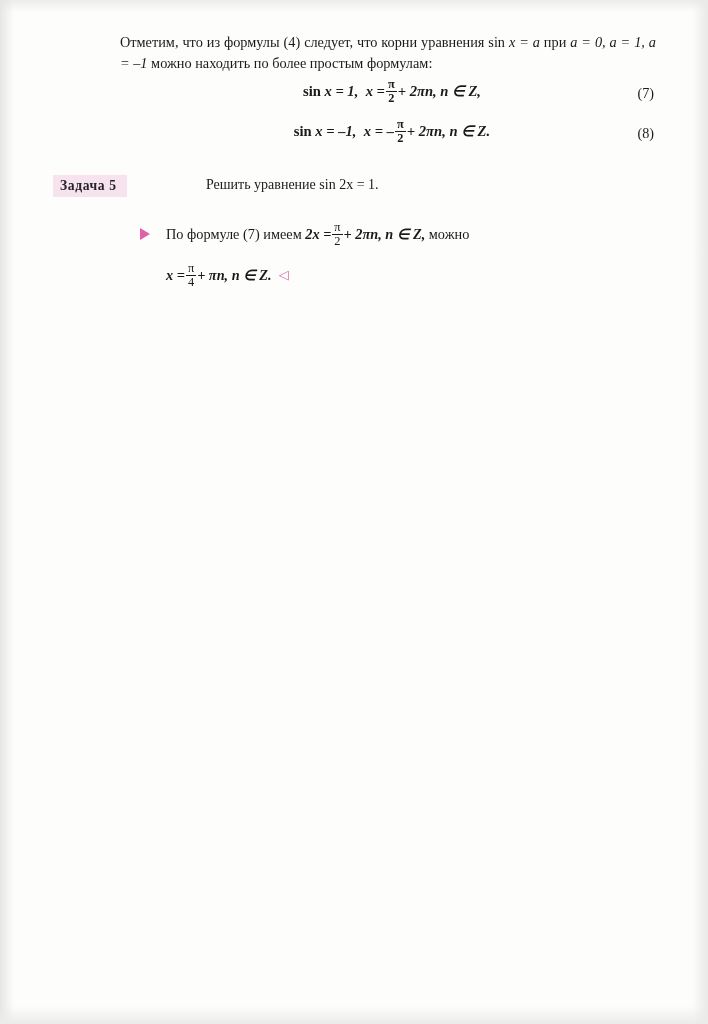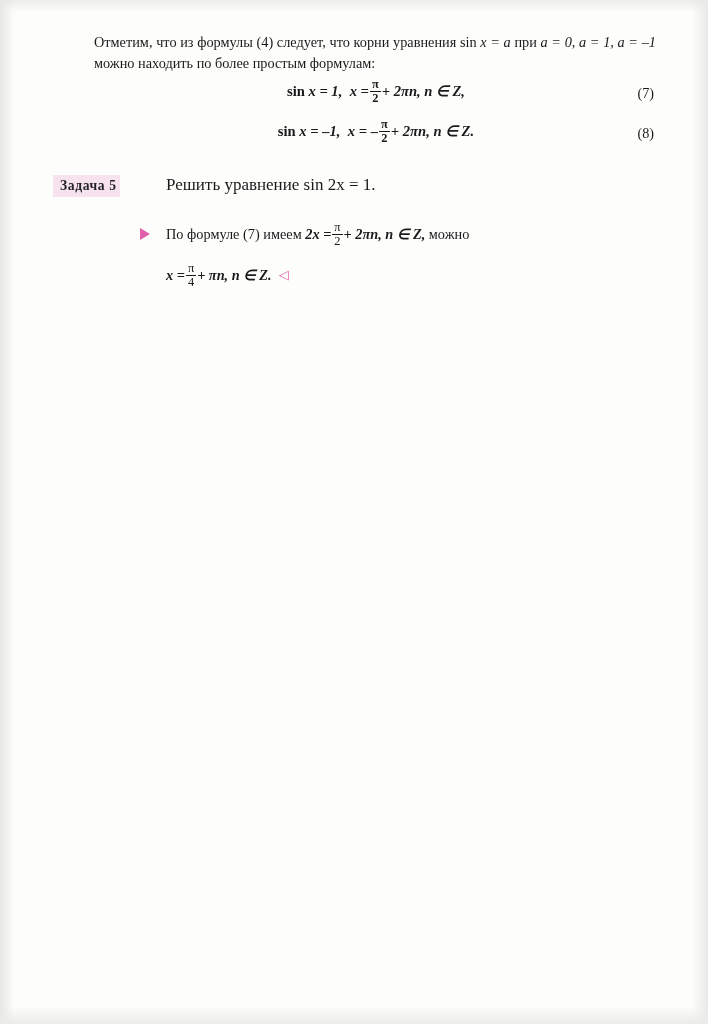--- a/index.html
+++ b/index.html
@@ -52,35 +52,35 @@
     position: absolute;
     left: 0;
     top: 32px;
     width: 708px;
   }
 
   
   .para {
     position: relative;
     margin: 0 0 6px 0;
-    padding: 0 52px 0 94px;
+    padding: 0 52px 0 120px;
     font-size: 14.3px;
     line-height: 20.5px;
     text-align: justify;
   }
   .para .ital { font-style: italic; }
   .para .roman { font-style: normal; }
 
   
   .formula-row {
     position: relative;
     height: 30px;
     margin-top: 4px;
   }
-  .formula-row.tall { height: 36px; }
+  .formula-row.tall { height: 36px; margin-left: 16px; }
   .formula-body {
     position: absolute;
     left: 166px;
     width: 420px;
     text-align: center;
     font-size: 14.6px;
     font-weight: bold;
     white-space: nowrap;
   }
   .formula-number {
@@ -118,28 +118,29 @@
   }
   .task-label {
     position: absolute;
     left: 53px;
     top: 0;
     background: #f7e3ee;
     color: #23232a;
     font-weight: bold;
     font-size: 13.6px;
     letter-spacing: 0.6px;
-    padding: 3px 3px 3px 7px;
+    padding: 3px 10px 3px 7px;
     white-space: nowrap;
   }
   .task-line {
     padding: 0 52px 0 166px;
-    font-size: 17px;
+    font-size: 14px;
     line-height: 20.5px;
     min-height: 20px;
+    margin-left: 40px;
   }
   .solution-line {
     position: relative;
     padding: 0 52px 0 166px;
     font-size: 14.3px;
     line-height: 24px;
     margin-top: 26px;
   }
   .tri-marker {
     position: absolute;

